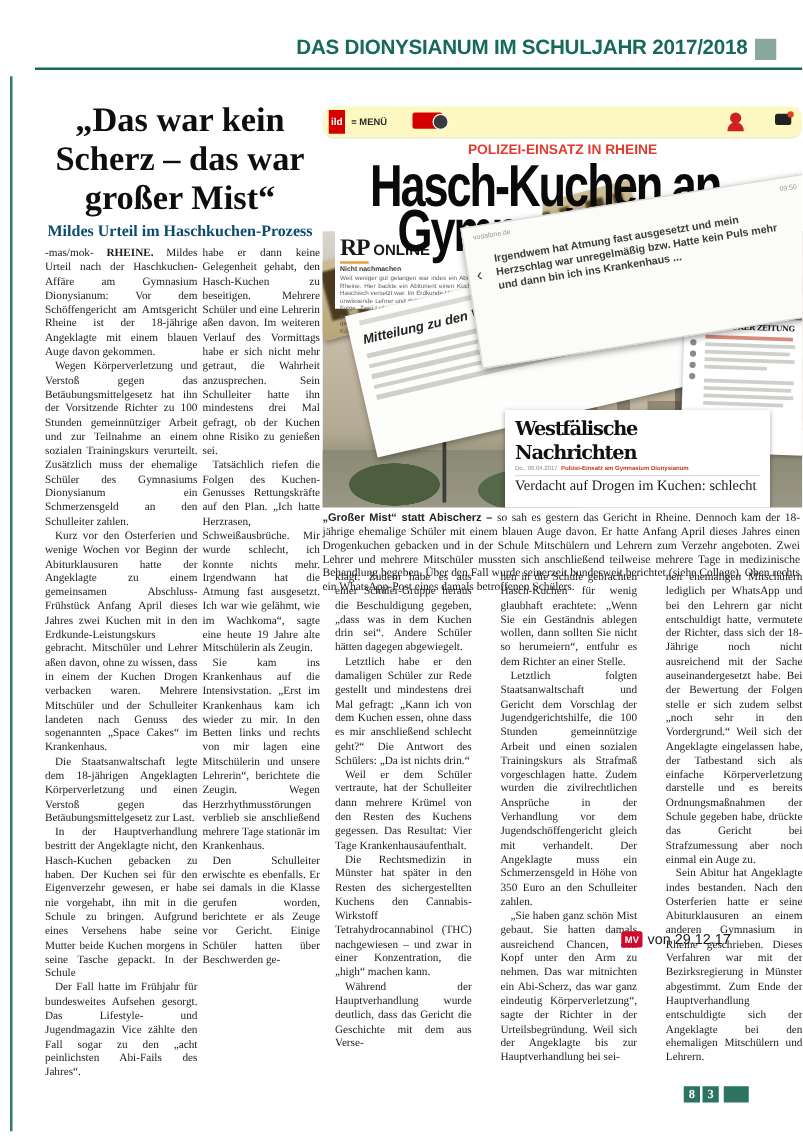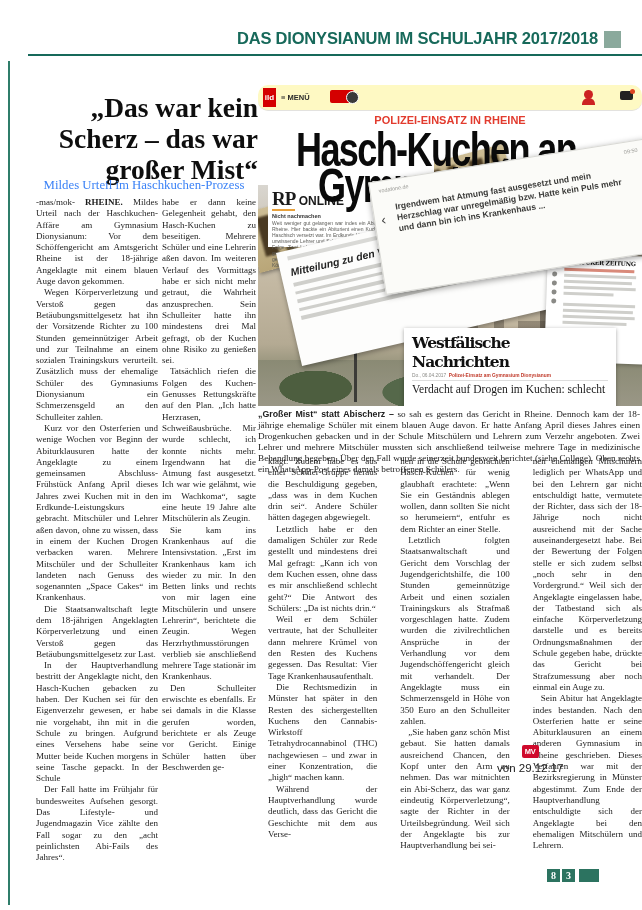--- a/index.html
+++ b/index.html
@@ -6,24 +6,24 @@
   .page{position:relative;width:642px;height:910px;background:#ffffff;overflow:hidden;
         font-family:"Liberation Serif",serif;color:#1c1c1c;}
   
   .yb-title{position:absolute;top:29px;left:0;width:598px;text-align:right;
     font-family:"Liberation Sans",sans-serif;font-weight:bold;font-size:16.5px;
     letter-spacing:-0.2px;color:#17695a;}
   .yb-square{position:absolute;top:31px;left:604px;width:17px;height:17px;background:#8aa99c;}
   .yb-rule{position:absolute;top:54px;left:28px;width:614px;height:2px;background:#17695a;}
   .green-line{position:absolute;top:61px;left:8px;width:2px;height:844px;background:#2f7d6a;}
   
-  .headline{position:absolute;top:92px;left:30px;width:228px;text-align:right;
+  .headline{position:absolute;top:80px;left:30px;width:228px;text-align:center;
     font-weight:bold;font-size:27.5px;line-height:31px;color:#0e0e0e;}
   .subhead{position:absolute;top:178px;left:30px;width:228px;text-align:center;
-    font-weight:normal;font-size:12.8px;color:#3b82f6;}
+    font-weight:bold;font-size:12.8px;color:#0c4a6e;}
   
   .body-col{position:absolute;top:197px;font-size:9px;line-height:11.3px;text-align:justify;}
   .body-col p{margin:0;}
   .body-col p + p{text-indent:8px;}
   .col1{left:36px;width:122px;}
   .col2{left:162px;width:94px;}
   .cols-bottom{position:absolute;top:456px;left:258px;width:384px;display:flex;gap:13px;
     font-size:9px;line-height:11.3px;text-align:justify;}
   .cols-bottom .bcol{flex:1;margin-left:10px;}
   .cols-bottom p{margin:0;}
@@ -112,21 +112,21 @@
   .wn-meta{font-family:"Liberation Sans",sans-serif;font-size:4.8px;color:#8a8a86;margin-top:2px;}
   .wn-meta b{color:#c03a2a;}
   .wn-rule{height:1px;background:#ddd;margin:2px 0;}
   .wn-hl{font-family:"Liberation Serif",serif;font-size:11.5px;line-height:13px;color:#1a1a1a;}
   
   .caption{position:absolute;top:409px;left:258px;width:382px;font-size:9.2px;line-height:11px;
     text-align:justify;color:#222;}
   .caption b{font-family:"Liberation Sans",sans-serif;font-size:8.8px;}
   
   .attrib{position:absolute;top:745px;left:497px;display:flex;align-items:center;gap:4px;
-    font-family:"Liberation Sans",sans-serif;flex-direction:column;}
+    font-family:"Liberation Sans",sans-serif;}
   .mv-box{width:17px;height:13px;background:#cf0a2c;border-radius:2px;color:#fff;font-weight:bold;
     font-size:7.5px;line-height:13px;text-align:center;}
   .attrib-label{font-size:11.5px;color:#1a1a1a;}
   
   .pagefoot{position:absolute;top:869px;left:547px;display:flex;gap:2px;}
   .pg-box{width:13px;height:13px;background:#2c7360;color:#fff;font-family:"Liberation Serif",serif;
     font-weight:bold;font-size:10px;line-height:13px;text-align:center;}
   .pg-solid{width:20px;height:13px;background:#2c7360;margin-left:2px;}
 </style>
 </head>

